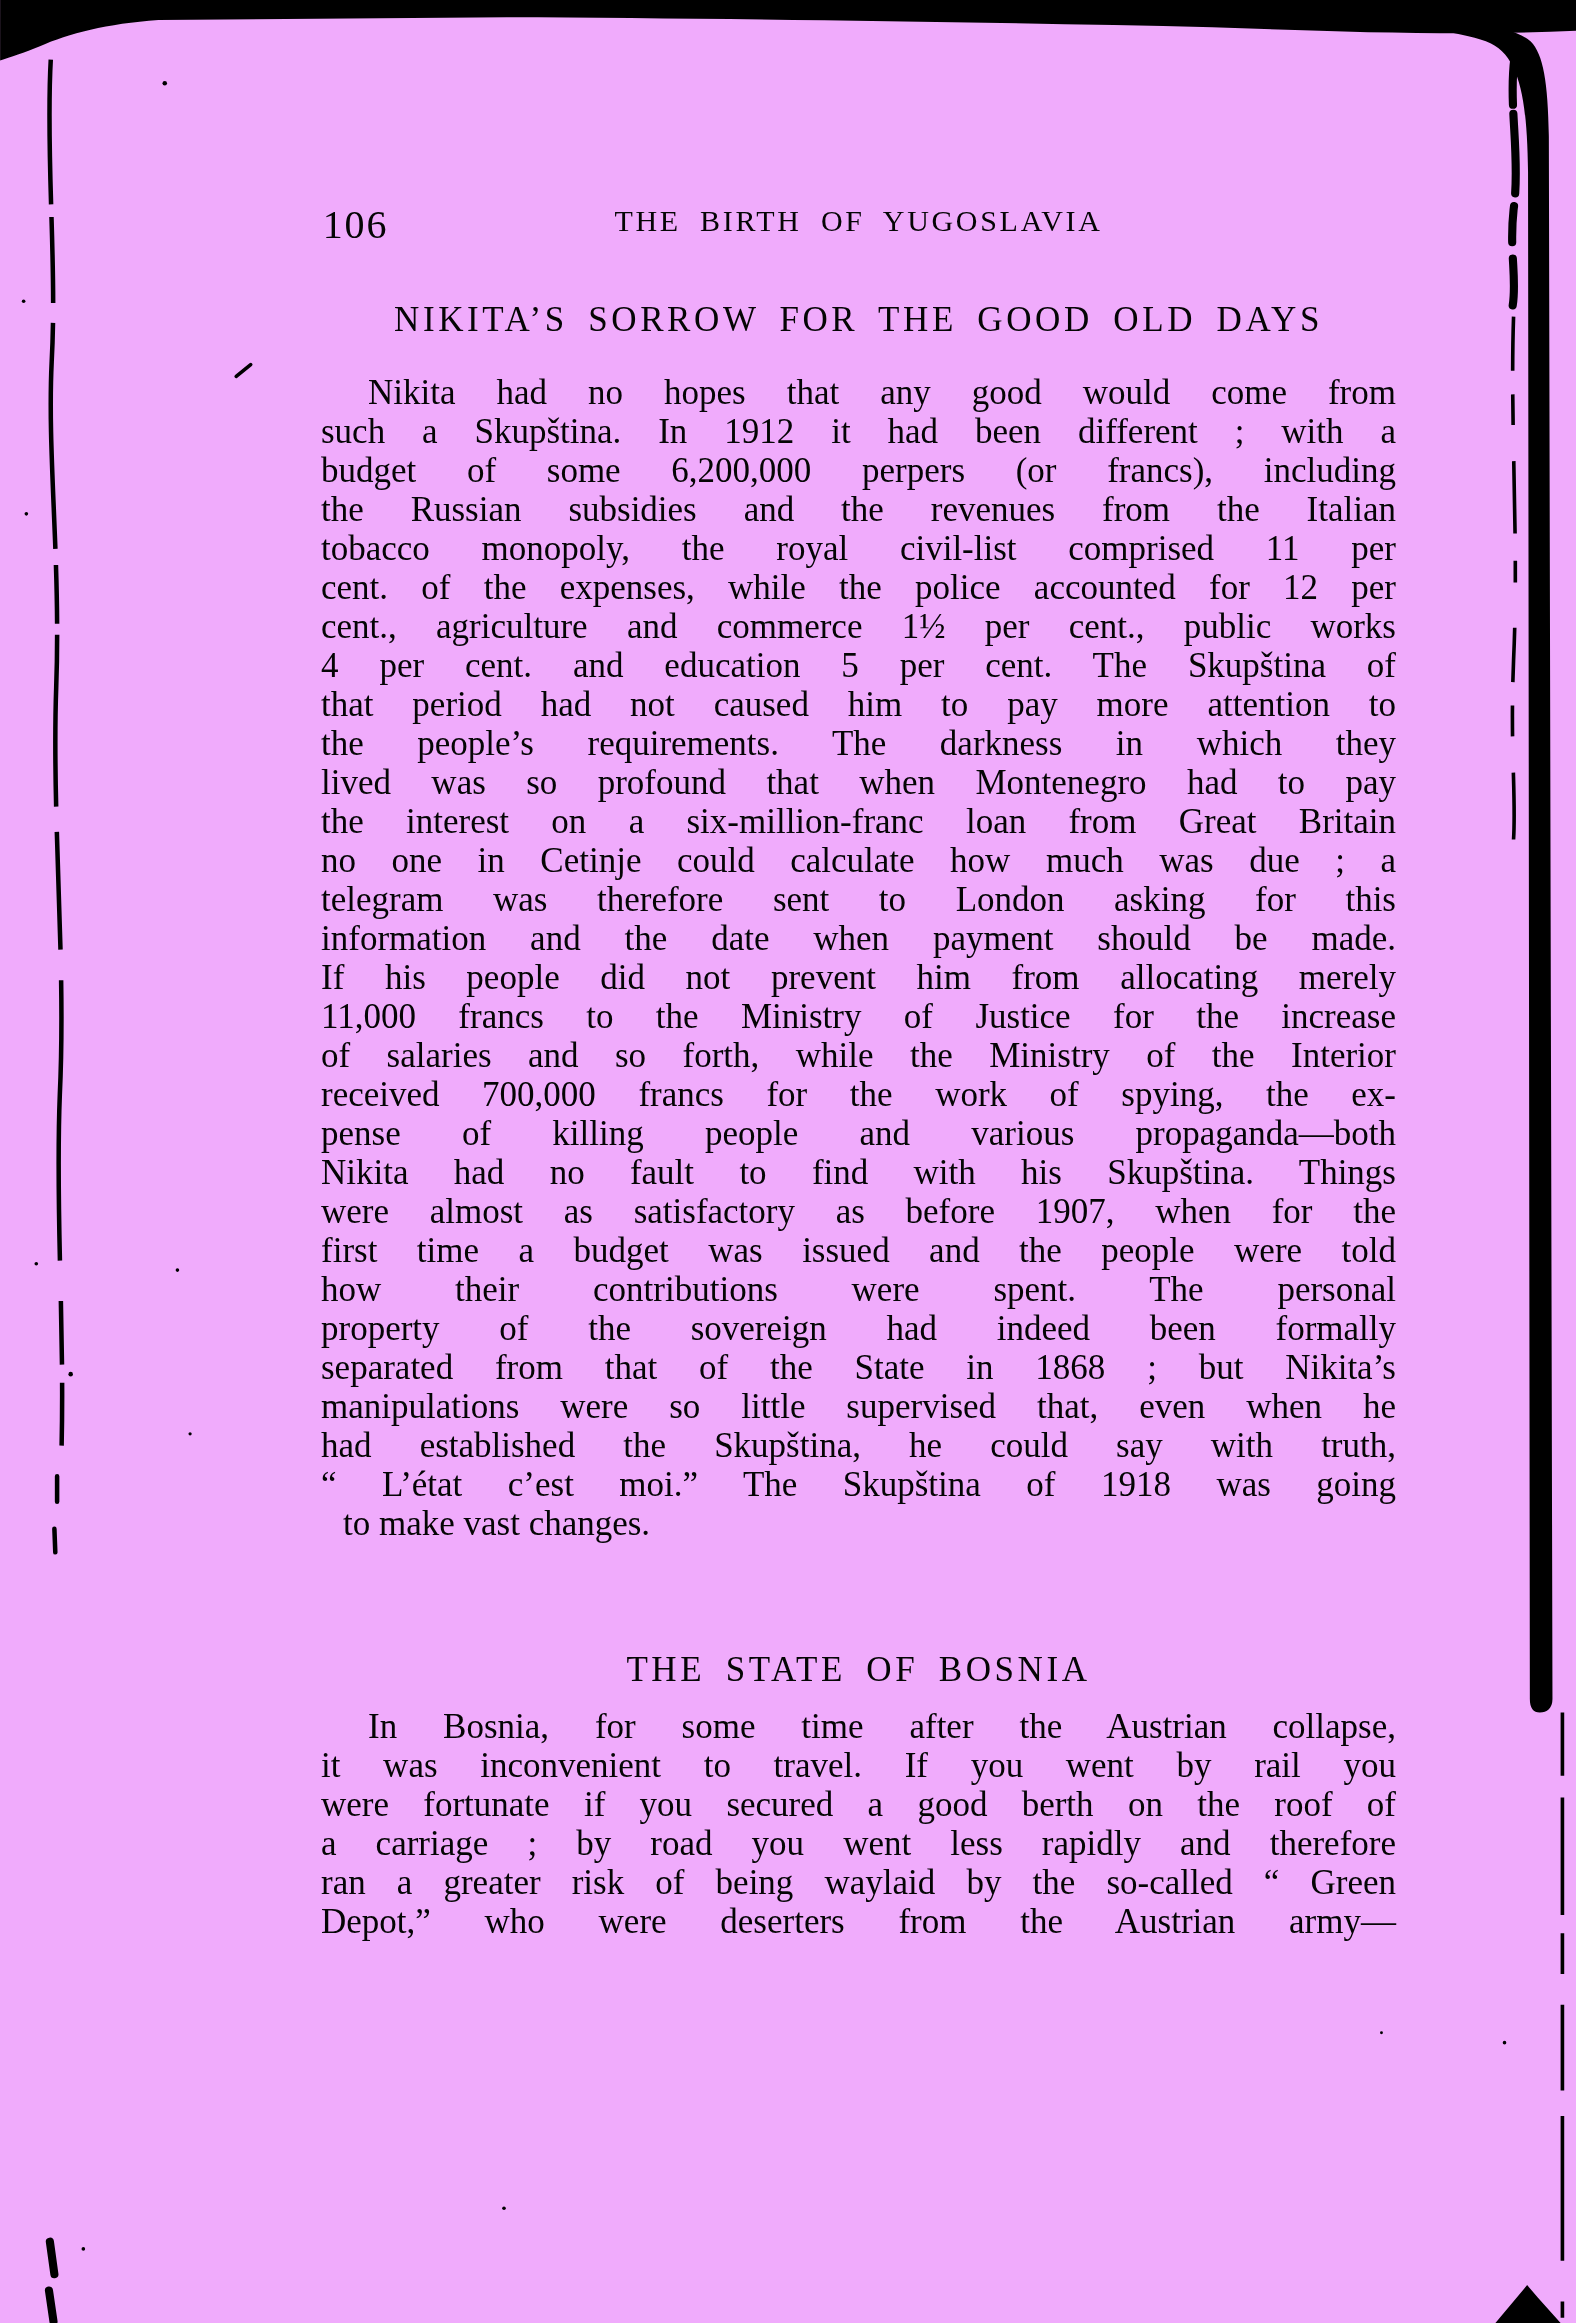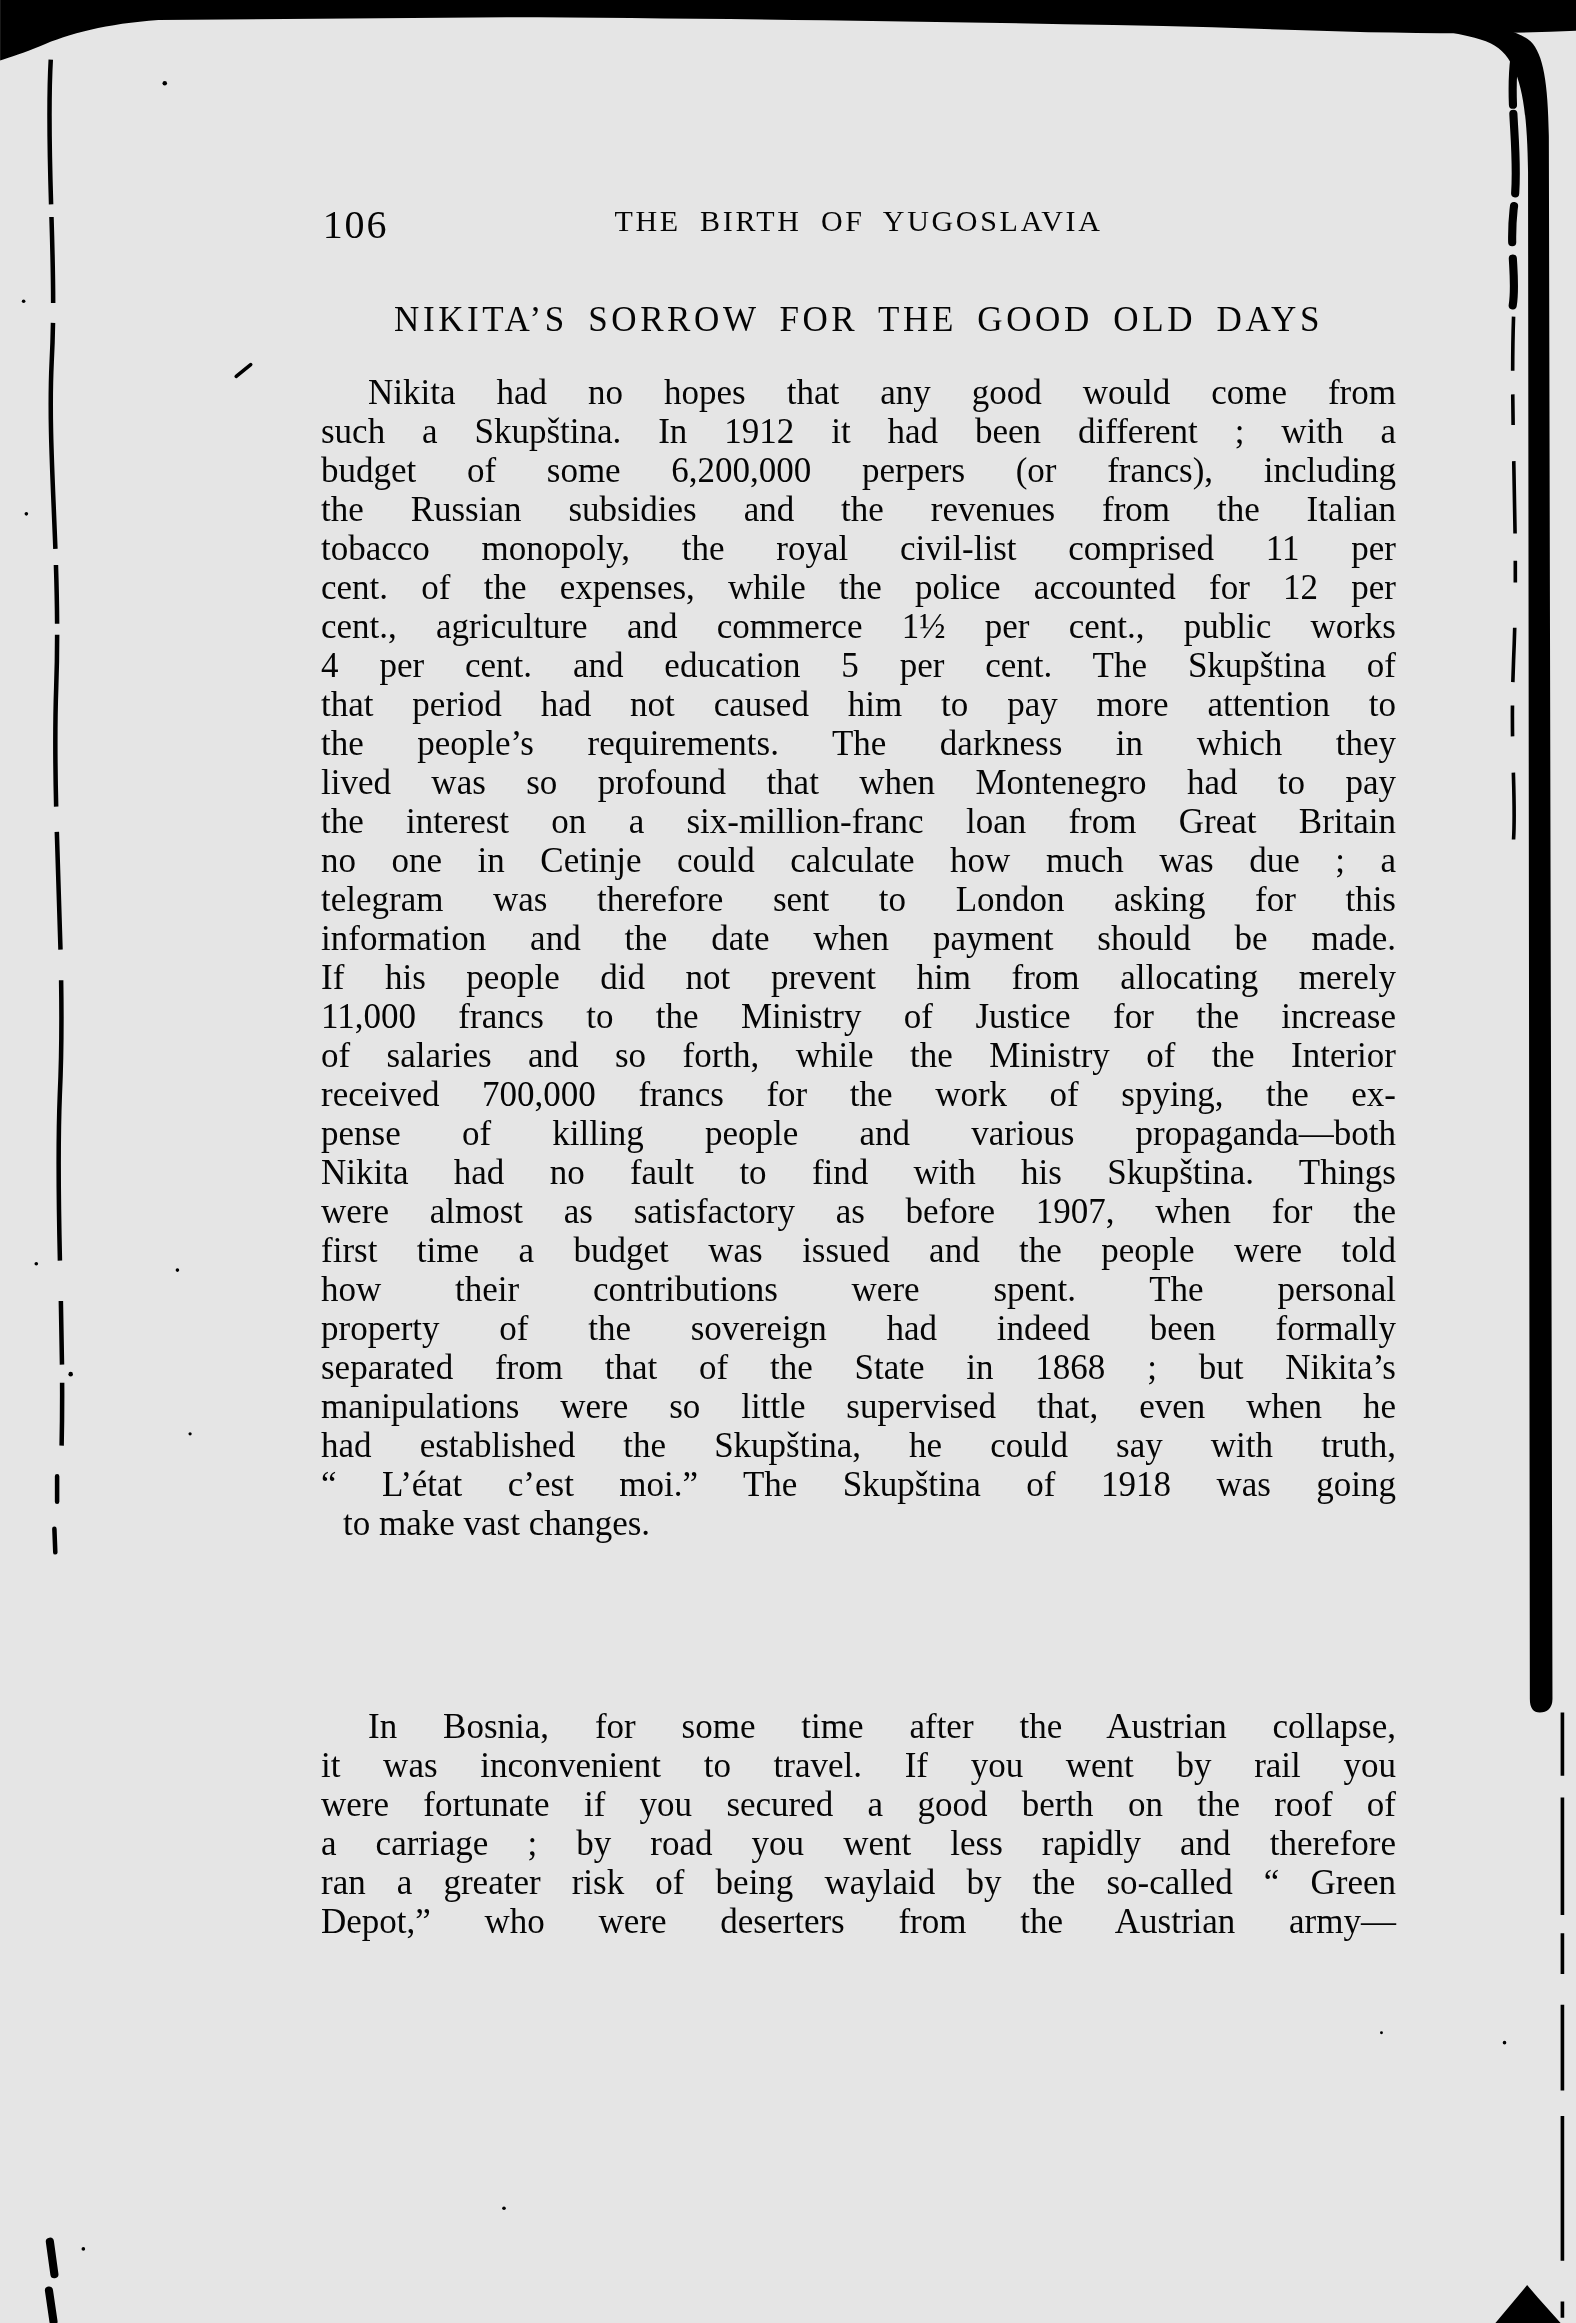--- a/index.html
+++ b/index.html
@@ -1,20 +1,20 @@
 <!DOCTYPE html>
 <html style="font-size:14.5px"><head>
 <meta charset="utf-8">
 <style>
   html, body { margin: 0; padding: 0; background: #ffffff; }
   .page {
     position: relative;
     width: 1577px;
     height: 2324px;
-    background: #e5e5e5;
+    background: #f0abfc;
     overflow: hidden;
     font-family: "Liberation Serif", "DejaVu Serif", serif;
     color: #050505;
   }
   .artifacts {
     position: absolute;
     left: 0; top: 0;
     width: 1577px; height: 2324px;
     pointer-events: none;
   }
@@ -141,20 +141,21 @@
           <div class="tline">how their contributions were spent. The personal</div>
           <div class="tline">property of the sovereign had indeed been formally</div>
           <div class="tline">separated from that of the State in 1868 ; but Nikita’s</div>
           <div class="tline">manipulations were so little supervised that, even when he</div>
           <div class="tline">had established the Skupština, he could say with truth,</div>
           <div class="tline">“ L’état c’est moi.” The Skupština of 1918 was going</div>
         </div>
       <div class="tline last">to make vast changes.</div>
     </div>
 
+    <h2 class="shead" id="shead2">THE STATE OF BOSNIA</h2>
 
     <div class="para" id="para2">
       <div class="lines">
           <div class="tline">In Bosnia, for some time after the Austrian collapse,</div>
           <div class="tline">it was inconvenient to travel. If you went by rail you</div>
           <div class="tline">were fortunate if you secured a good berth on the roof of</div>
           <div class="tline">a carriage ; by road you went less rapidly and therefore</div>
           <div class="tline">ran a greater risk of being waylaid by the so-called “ Green</div>
           <div class="tline">Depot,” who were deserters from the Austrian army—</div>
         </div>

